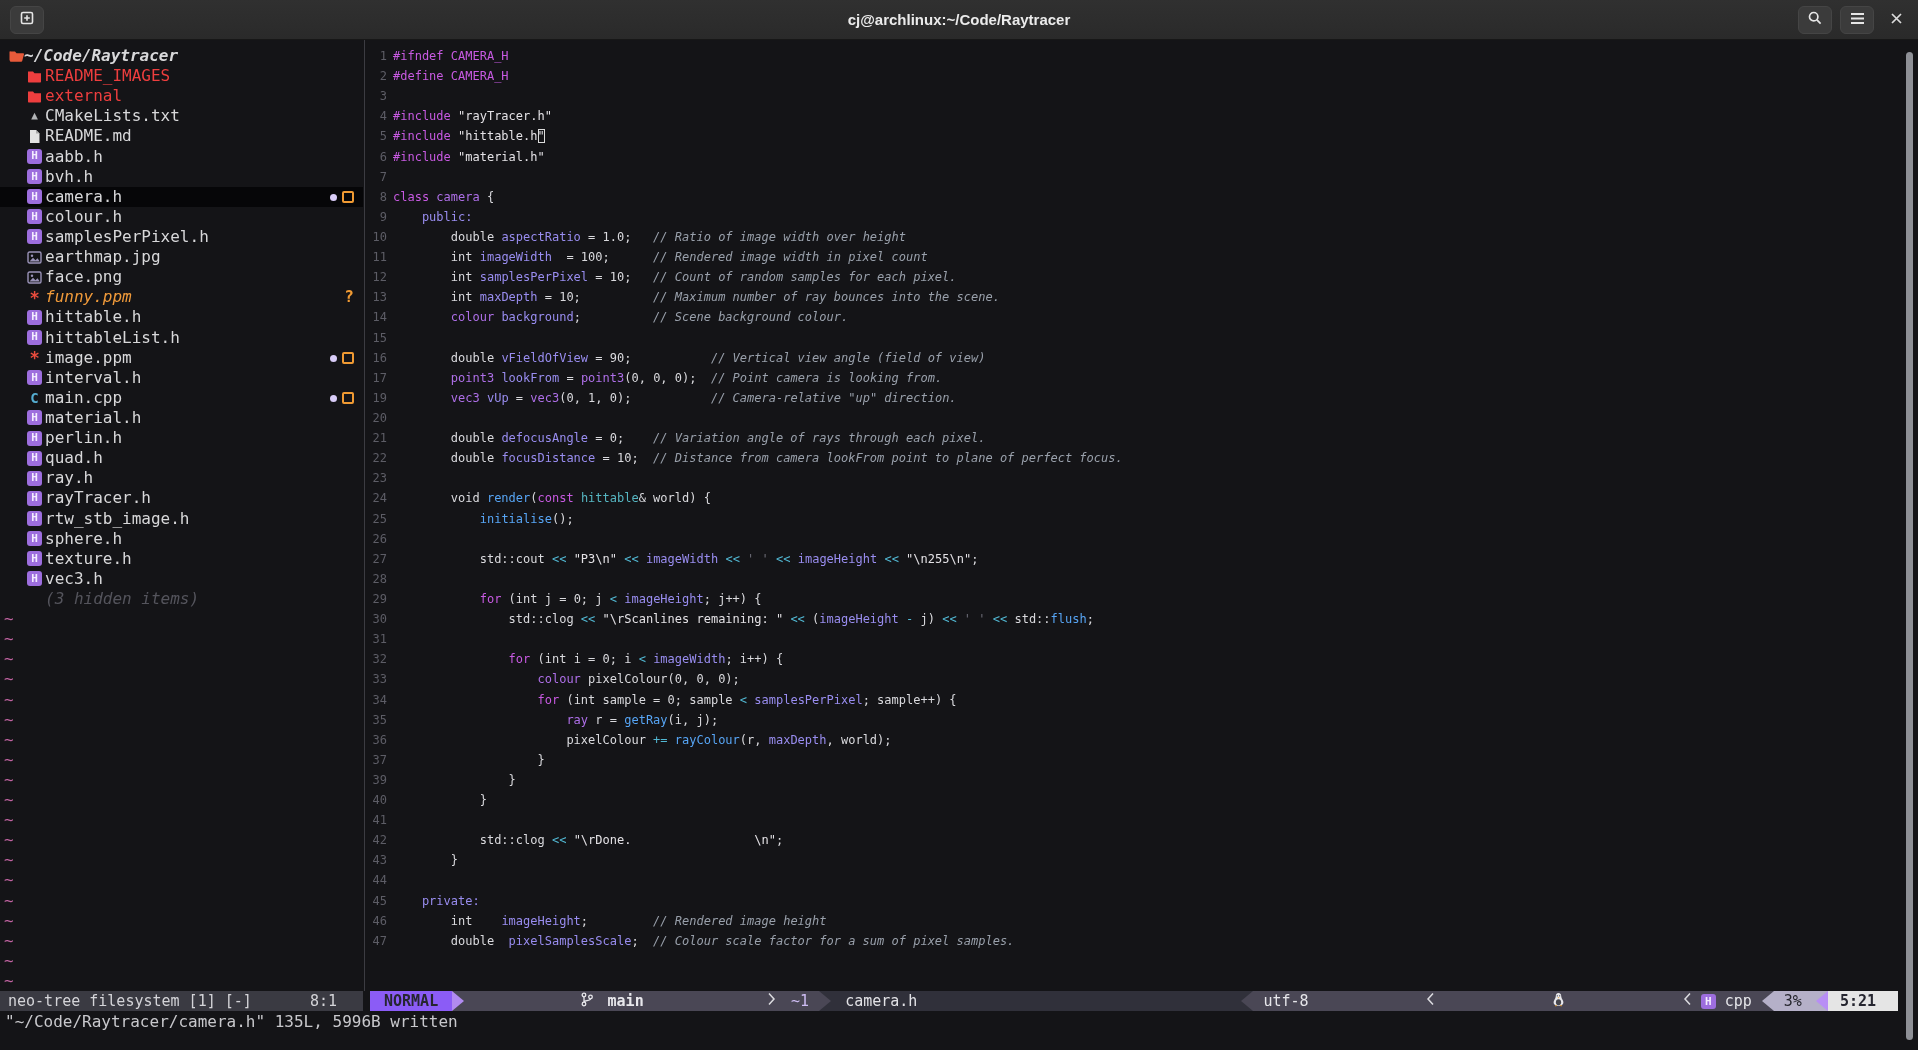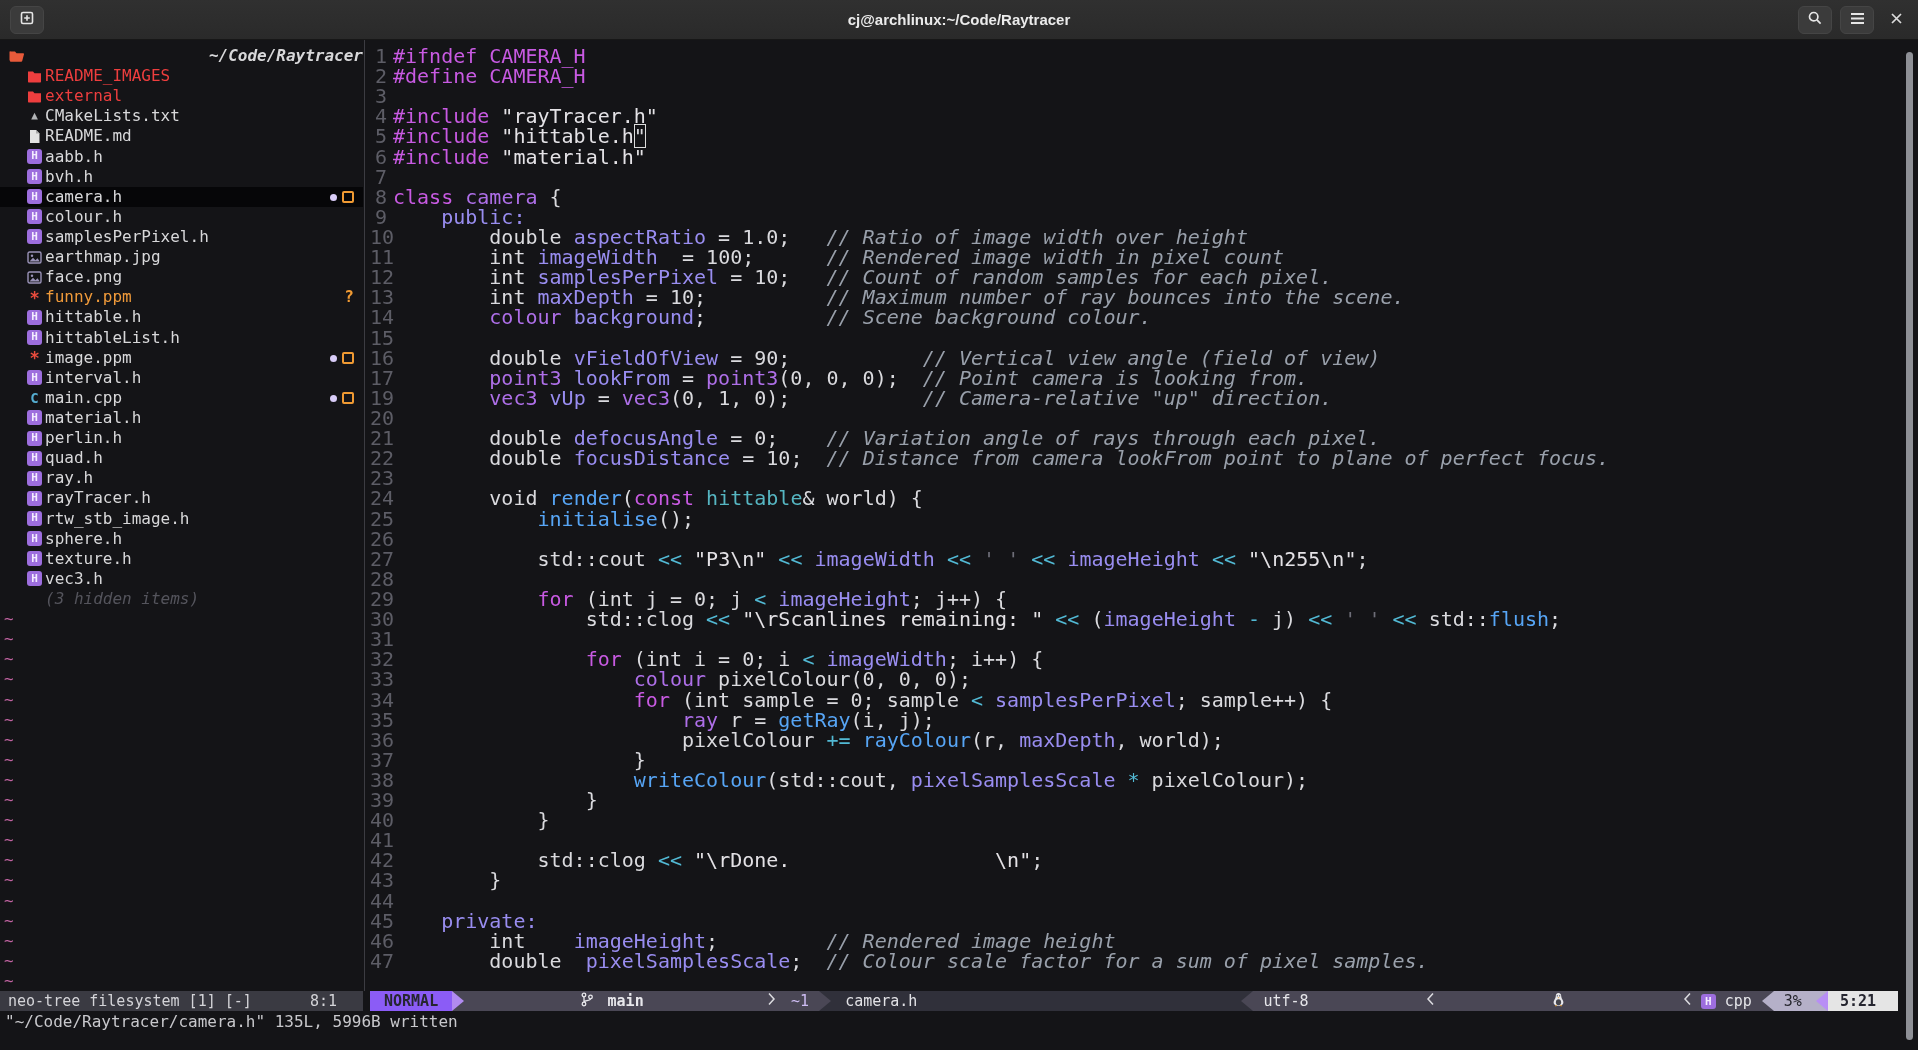--- a/index.html
+++ b/index.html
@@ -33,21 +33,21 @@
 
   
   .neotree {
     position:absolute; top:0; left:0; width:363px; height:951px;
     padding-top:6px; overflow:hidden; font-size:16px;
   }
   .nt-row {
     position:relative; height:20.12px; line-height:20.12px; white-space:pre;
     color:#d8d8da; padding-left:45px;
   }
-  .nt-row.root { padding-left:40px;text-align:right; }
+  .nt-row.root { padding-left:24px; }
   .nt-row.sel { background:#060608; }
   .fic {
     position:absolute; left:26px; top:0; width:17px; height:20px;
     display:inline-flex; align-items:center; justify-content:center;
   }
   .root .fic { left:8px; }
   .fic svg { display:block; }
   .fic-h {
     width:15px; height:15px; background:#9d6ede; border-radius:3px; color:#f3ecff;
     font-size:11px; font-weight:bold; display:flex; align-items:center; justify-content:center;
@@ -62,21 +62,21 @@
   .mk-square { position:absolute; right:9px; top:4px; width:12px; height:12px; border:2px solid #f09a33; border-radius:2px; }
   .nt-badge { position:absolute; right:9px; top:0; color:#f09a33; font-weight:bold; }
   .tilde { height:20.12px; line-height:20.12px; color:#c263a2; padding-left:4px; font-size:16px; }
 
   
   .vsep { position:absolute; top:0; left:364px; width:1px; height:951px; background:#3c3c42; }
 
   
   .editor {
     position:absolute; top:0; left:370px; right:0; height:951px;
-    padding-top:6px; overflow:hidden; font-size:20px;
+    padding-top:6px; overflow:hidden; font-size:12px;
   }
   .cl { height:20.12px; line-height:20.12px; white-space:pre; }
   .ln {
     display:inline-block; width:17px; margin-right:6px; text-align:right;
     color:#5d5d66; white-space:pre;
   }
   .c-plain  { color:#dadade; }
   .c-pp     { color:#c85ae2; }
   .c-kw     { color:#c85ae2;text-align:center; }
   .c-type   { color:#ae6fe8; }
@@ -198,21 +198,21 @@
         <div class="nt-row"><span class="fic" style="color: rgb(154, 147, 184);"><svg width="15" height="13" viewBox="0 0 15 13">
               <rect x="1" y="1" width="13" height="11" rx="1.5" fill="none" stroke="currentColor" stroke-width="1.4"></rect>
               <circle cx="5" cy="4.8" r="1.2" fill="currentColor"></circle>
               <path d="M2.5 10.5 L6 6.8 L8.5 9.2 L10.5 7.2 L12.8 10.5z" fill="currentColor"></path>
             </svg></span><span class="nt-label">earthmap.jpg</span></div>
         <div class="nt-row"><span class="fic" style="color: rgb(154, 147, 184);"><svg width="15" height="13" viewBox="0 0 15 13">
               <rect x="1" y="1" width="13" height="11" rx="1.5" fill="none" stroke="currentColor" stroke-width="1.4"></rect>
               <circle cx="5" cy="4.8" r="1.2" fill="currentColor"></circle>
               <path d="M2.5 10.5 L6 6.8 L8.5 9.2 L10.5 7.2 L12.8 10.5z" fill="currentColor"></path>
             </svg></span><span class="nt-label">face.png</span></div>
-        <div class="nt-row"><span class="fic"><span class="fic-ast">*</span></span><span class="nt-label" style="color: rgb(240, 154, 58); ">funny.ppm</span><span class="nt-badge">?</span></div>
+        <div class="nt-row"><span class="fic"><span class="fic-ast">*</span></span><span class="nt-label" style="color: rgb(240, 154, 58); font-style: italic;">funny.ppm</span><span class="nt-badge">?</span></div>
         <div class="nt-row"><span class="fic"><span class="fic-h">H</span></span><span class="nt-label">hittable.h</span></div>
         <div class="nt-row"><span class="fic"><span class="fic-h">H</span></span><span class="nt-label">hittableList.h</span></div>
         <div class="nt-row"><span class="fic"><span class="fic-ast">*</span></span><span class="nt-label">image.ppm</span><span class="mk-dot"></span><span class="mk-square"></span></div>
         <div class="nt-row"><span class="fic"><span class="fic-h">H</span></span><span class="nt-label">interval.h</span></div>
         <div class="nt-row"><span class="fic"><span class="fic-cpp">C</span></span><span class="nt-label">main.cpp</span><span class="mk-dot"></span><span class="mk-square"></span></div>
         <div class="nt-row"><span class="fic"><span class="fic-h">H</span></span><span class="nt-label">material.h</span></div>
         <div class="nt-row"><span class="fic"><span class="fic-h">H</span></span><span class="nt-label">perlin.h</span></div>
         <div class="nt-row"><span class="fic"><span class="fic-h">H</span></span><span class="nt-label">quad.h</span></div>
         <div class="nt-row"><span class="fic"><span class="fic-h">H</span></span><span class="nt-label">ray.h</span></div>
         <div class="nt-row"><span class="fic"><span class="fic-h">H</span></span><span class="nt-label">rayTracer.h</span></div>
@@ -272,21 +272,20 @@
         <div class="cl"><span class="ln">28</span></div>
         <div class="cl"><span class="ln">29</span><span class="c-plain">            </span><span class="c-kw">for</span><span class="c-plain"> (int j = 0; j </span><span class="c-op">&lt;</span><span class="c-plain"> </span><span class="c-member">imageHeight</span><span class="c-plain">; j++) {</span></div>
         <div class="cl"><span class="ln">30</span><span class="c-plain">                std::clog </span><span class="c-op">&lt;&lt;</span><span class="c-plain"> </span><span class="c-str">"\rScanlines remaining: "</span><span class="c-plain"> </span><span class="c-op">&lt;&lt;</span><span class="c-plain"> (</span><span class="c-member">imageHeight</span><span class="c-plain"> </span><span class="c-op">-</span><span class="c-plain"> j) </span><span class="c-op">&lt;&lt;</span><span class="c-plain"> </span><span class="c-chr">' '</span><span class="c-plain"> </span><span class="c-op">&lt;&lt;</span><span class="c-plain"> std::</span><span class="c-fn">flush</span><span class="c-plain">;</span></div>
         <div class="cl"><span class="ln">31</span></div>
         <div class="cl"><span class="ln">32</span><span class="c-plain">                </span><span class="c-kw">for</span><span class="c-plain"> (int i = 0; i </span><span class="c-op">&lt;</span><span class="c-plain"> </span><span class="c-member">imageWidth</span><span class="c-plain">; i++) {</span></div>
         <div class="cl"><span class="ln">33</span><span class="c-plain">                    </span><span class="c-type">colour</span><span class="c-plain"> pixelColour(0, 0, 0);</span></div>
         <div class="cl"><span class="ln">34</span><span class="c-plain">                    </span><span class="c-kw">for</span><span class="c-plain"> (int sample = 0; sample </span><span class="c-op">&lt;</span><span class="c-plain"> </span><span class="c-member">samplesPerPixel</span><span class="c-plain">; sample++) {</span></div>
         <div class="cl"><span class="ln">35</span><span class="c-plain">                        </span><span class="c-type">ray</span><span class="c-plain"> r = </span><span class="c-fn">getRay</span><span class="c-plain">(i, j);</span></div>
         <div class="cl"><span class="ln">36</span><span class="c-plain">                        pixelColour </span><span class="c-op">+=</span><span class="c-plain"> </span><span class="c-fn">rayColour</span><span class="c-plain">(r, </span><span class="c-member">maxDepth</span><span class="c-plain">, world);</span></div>
         <div class="cl"><span class="ln">37</span><span class="c-plain">                    }</span></div>
-        <div class="cl"><span class="ln">38</span><span class="c-plain">                    </span><span class="c-fn">writeColour</span><span class="c-plain">(std::cout, </span><span class="c-member">pixelSamplesScale</span><span class="c-plain"> </span><span class="c-op">*</span><span class="c-plain"> pixelColour);</span></div>
         <div class="cl"><span class="ln">39</span><span class="c-plain">                }</span></div>
         <div class="cl"><span class="ln">40</span><span class="c-plain">            }</span></div>
         <div class="cl"><span class="ln">41</span></div>
         <div class="cl"><span class="ln">42</span><span class="c-plain">            std::clog </span><span class="c-op">&lt;&lt;</span><span class="c-plain"> </span><span class="c-str">"\rDone.                 \n"</span><span class="c-plain">;</span></div>
         <div class="cl"><span class="ln">43</span><span class="c-plain">        }</span></div>
         <div class="cl"><span class="ln">44</span></div>
         <div class="cl"><span class="ln">45</span><span class="c-member">    private:</span></div>
         <div class="cl"><span class="ln">46</span><span class="c-plain">        int    </span><span class="c-member">imageHeight</span><span class="c-plain">;</span><span class="c-com">         // Rendered image height</span></div>
         <div class="cl"><span class="ln">47</span><span class="c-plain">        double  </span><span class="c-member">pixelSamplesScale</span><span class="c-plain">;</span><span class="c-com">  // Colour scale factor for a sum of pixel samples.</span></div>
       </div>

